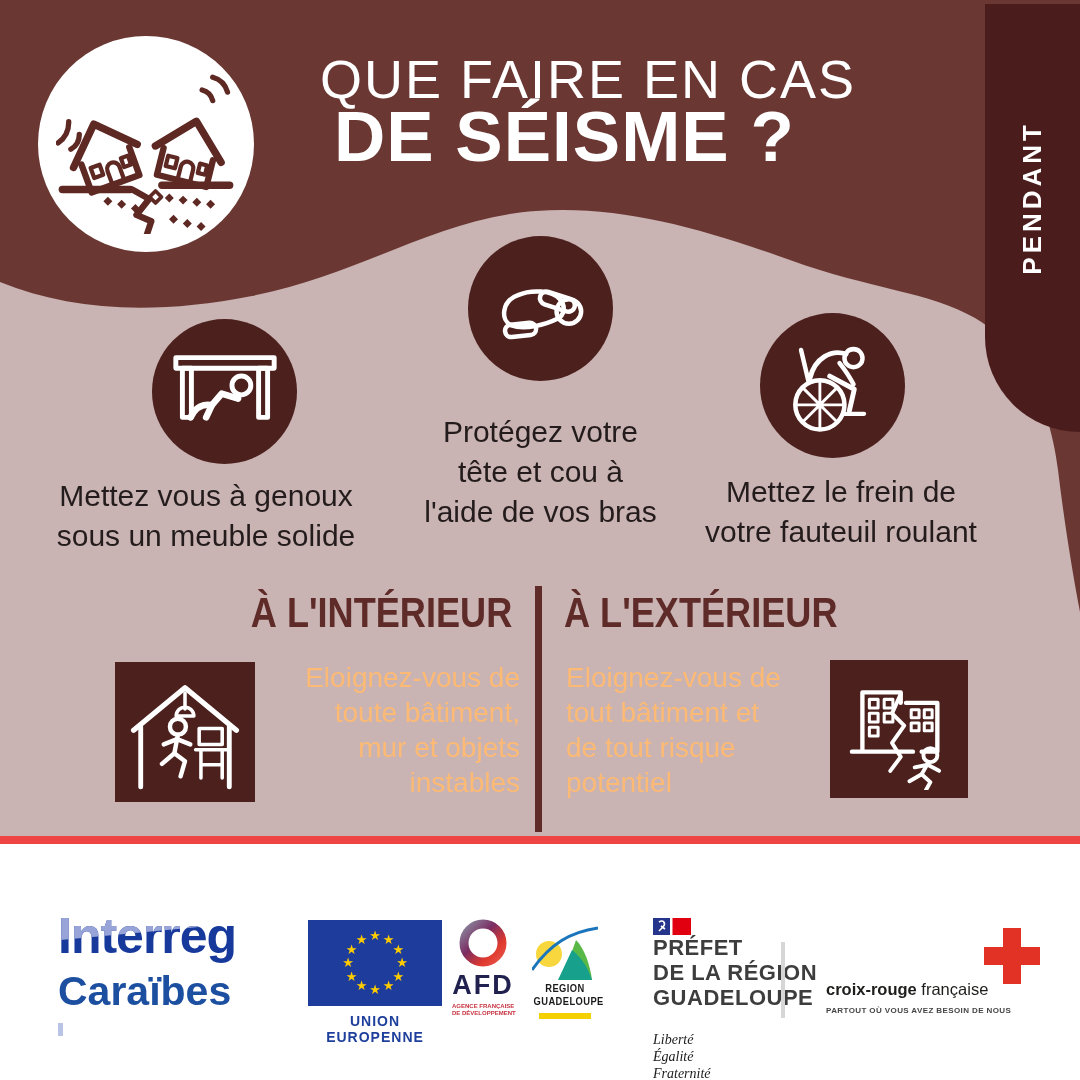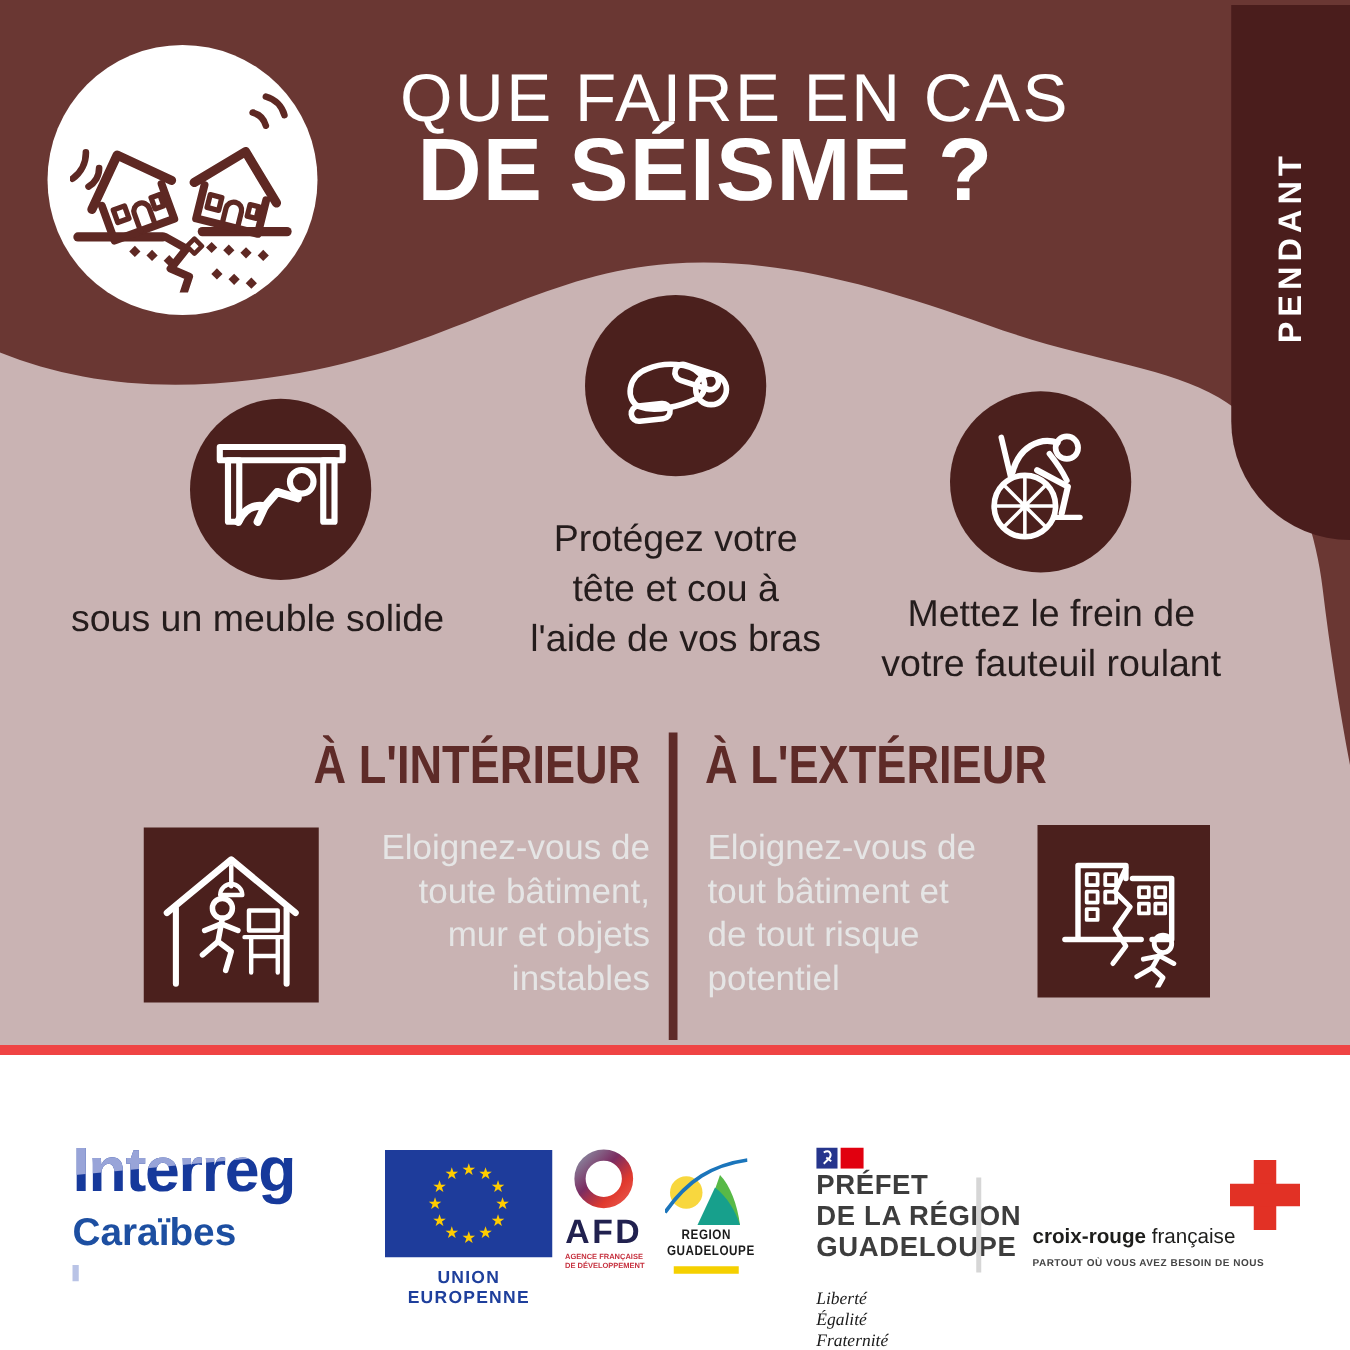--- a/index.html
+++ b/index.html
@@ -48,36 +48,36 @@
     position:absolute;color:#5e2b28;font-size:43px;font-weight:700;
     white-space:nowrap;
   }
   .heading-int{right:568px;top:588px;transform:scaleX(.84);transform-origin:right center;}
   .heading-ext{left:564px;top:588px;transform:scaleX(.84);transform-origin:left center;}
   .divider{position:absolute;left:535px;top:586px;width:7px;height:246px;background:#5e2b28;}
   .square-icon{
     position:absolute;background:#4b201d;
     display:flex;align-items:center;justify-content:center;
   }
-  .side-text{position:absolute;color:#e5e5e5;font-size:28px;line-height:35px;}
+  .side-text{position:absolute;color:#fdba74;font-size:28px;line-height:35px;}
   .side-text.right{text-align:right;}
 
   
   .footer{
     position:absolute;left:0;top:836px;width:1080px;height:244px;
     background:#ffffff;border-top:8px solid #ef4444;box-sizing:border-box;
   }
   .footer > div{position:absolute;}
 
   
   .interreg{left:58px;top:66px;}
   .interreg-word{position:relative;font-size:50px;font-weight:700;letter-spacing:-1px;line-height:52px;height:54px;}
   .interreg-word span{position:absolute;left:0;top:0;color:#16399b;}
   .interreg-word span.lite{color:#98a4d8;clip-path:polygon(0 0,100% 0,100% 26%,0 58%);}
-  .caraibes{font-size:31px;font-weight:700;color:#1d4fa1;margin-top:4px;}
+  .caraibes{font-size:41px;font-weight:700;color:#1d4fa1;margin-top:4px;}
   .interreg-tick{width:5px;height:13px;background:#b9c3e6;margin-top:8px;}
 
   
   .eu{left:308px;top:76px;width:134px;text-align:center;}
   .eu-label{margin-top:7px;font-size:14px;font-weight:700;color:#1e3f9c;letter-spacing:1px;}
 
   
   .afd{left:450px;top:74px;width:66px;text-align:center;}
   .afd-name{font-size:27px;font-weight:700;color:#21214f;letter-spacing:2px;margin-top:2px;}
   .afd-sub{font-size:6px;line-height:7px;color:#c6313f;font-weight:700;text-align:left;margin-left:2px;margin-top:2px;}
@@ -184,20 +184,21 @@
     <path d="M33 28 L42 66" stroke-width="5.5"></path>
     <path d="M44 62 C50 38 70 27 88 33" stroke-width="6"></path>
     <circle cx="97" cy="38" r="11" stroke-width="5.5"></circle>
     <path d="M80 44 C88 54 93 62 97 70" stroke-width="5.5"></path>
     <path d="M68 60 L98 76 L92 102" stroke-width="6"></path>
     <path d="M84 106 L110 106" stroke-width="5"></path>
   </svg>
 </div>
 
 <div class="action-text" style="left:30px;top:476px;width:352px;">
+  <div>Mettez vous à genoux</div>
   <div>sous un meuble solide</div>
 </div>
 <div class="action-text" style="left:368px;top:412px;width:345px;">
   <div>Protégez votre</div>
   <div>tête et cou à</div>
   <div>l'aide de vos bras</div>
 </div>
 <div class="action-text" style="left:665px;top:472px;width:352px;">
   <div>Mettez le frein de</div>
   <div>votre fauteuil roulant</div>

